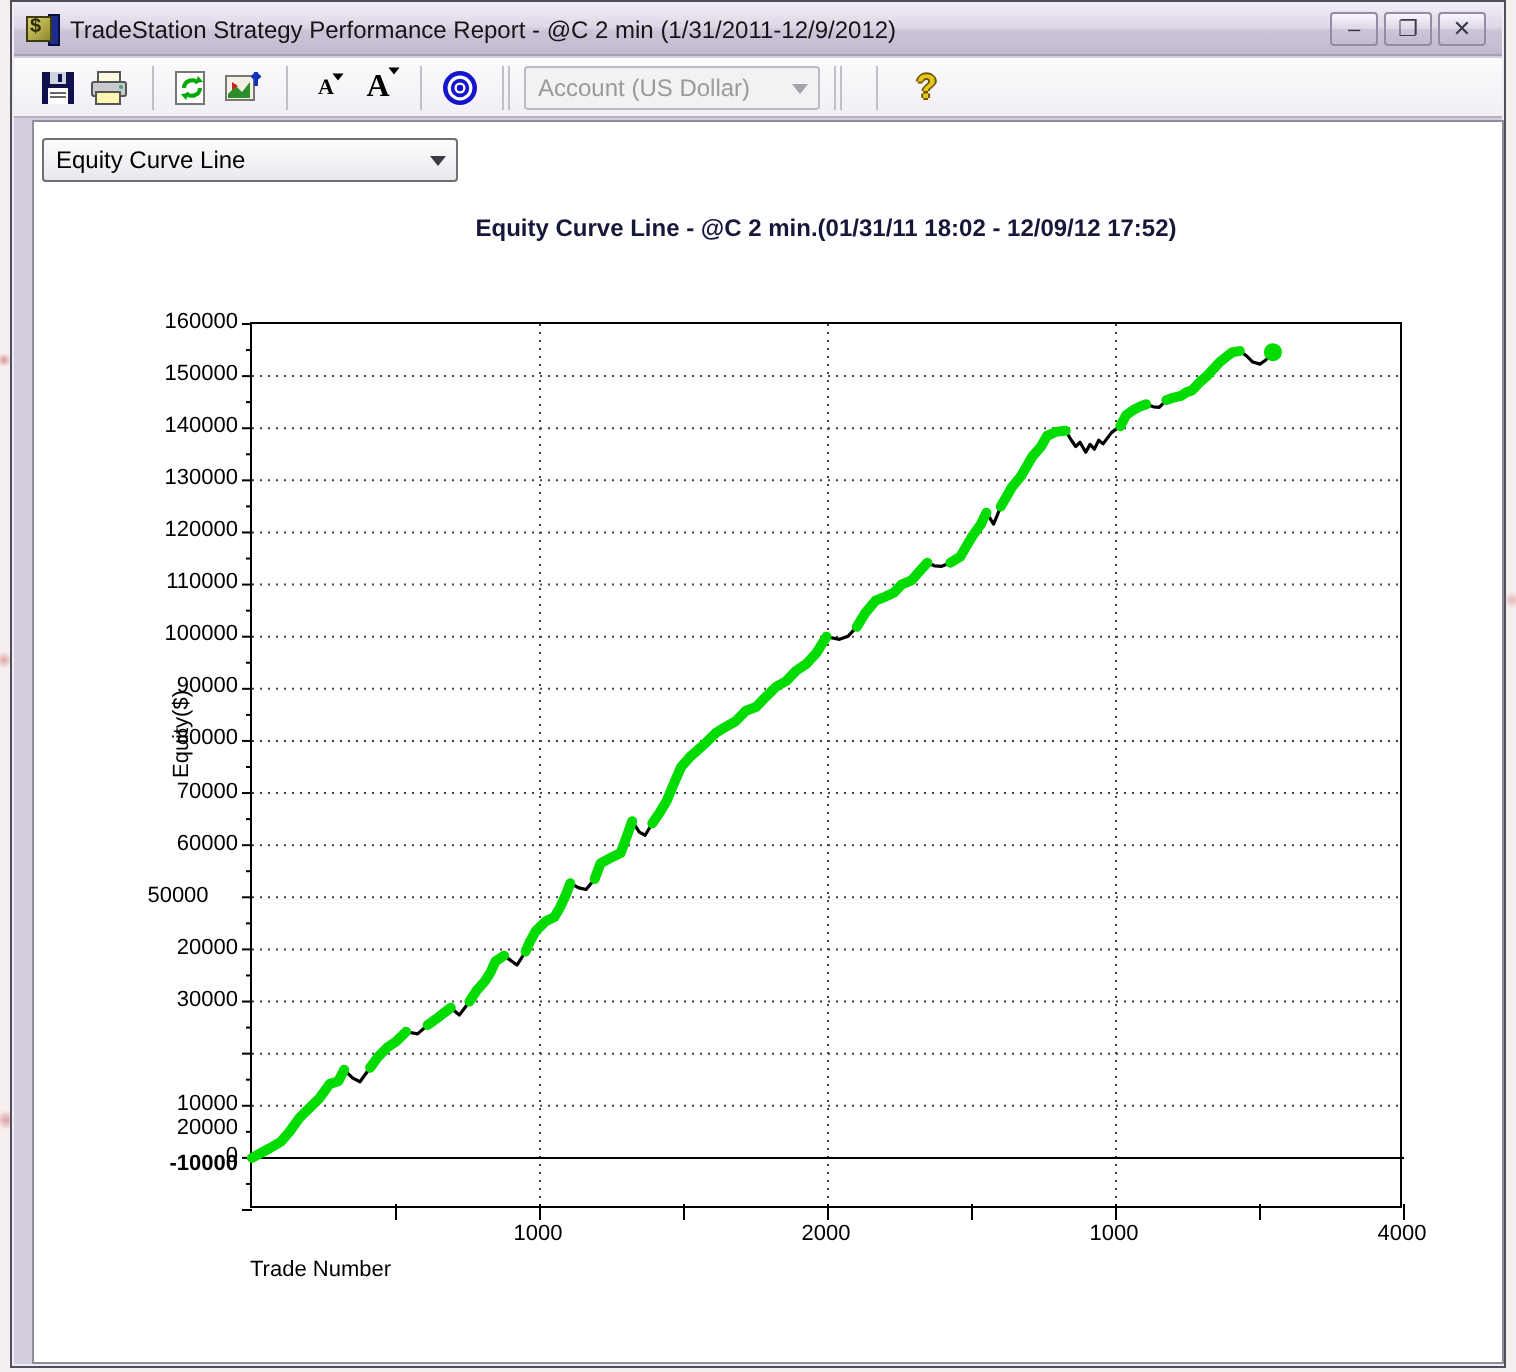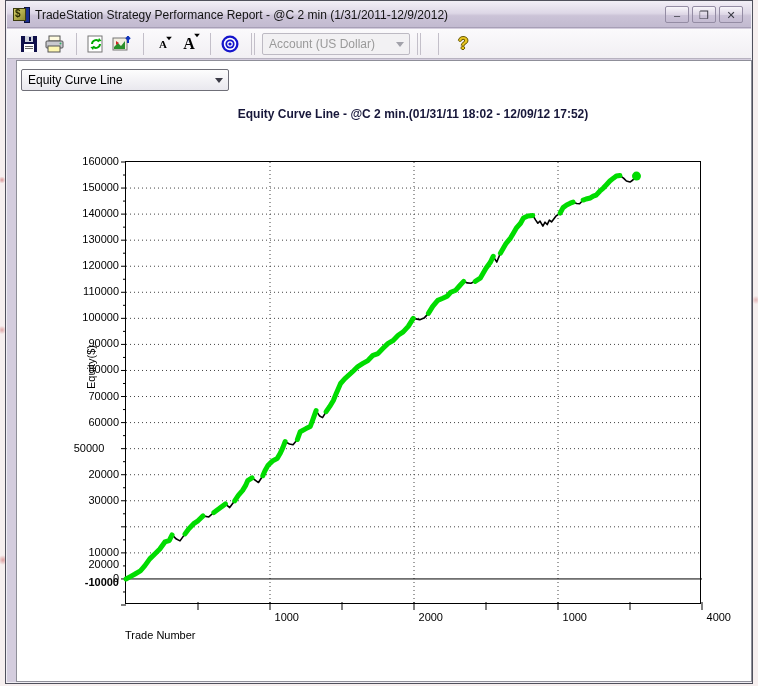--- a/index.html
+++ b/index.html
@@ -74,21 +74,21 @@
     position:absolute; left:10px; top:59px; width:736px; height:622px;
     background:#ffffff; border:1px solid #8f8f99;
   }
   .view-combo { position:absolute; left:4px; top:8px; width:208px; height:22px;
     background:linear-gradient(#fdfdfd,#e9e8ee); border:1px solid #6f6f78; border-radius:2px; }
   .chart-title { position:absolute; left:108px; top:46px; width:576px; text-align:center;
     font-size:12px; font-weight:bold; color:#17173a; }
   .plot { position:absolute; left:108px; top:100px; width:576px; height:443px; border:1px solid #000; }
   .plot svg { overflow:visible; display:block; }
   .ylab { position:absolute; width:60px; text-align:right; font-size:11px; color:#000; }
-  .xlab { position:absolute; width:60px; text-align:right; font-size:11px; color:#000; }
+  .xlab { position:absolute; width:60px; text-align:center; font-size:11px; color:#000; }
   .axis-y-title { position:absolute; left:44px; top:300px; transform:rotate(-90deg); transform-origin:center;
     font-size:11px; color:#000; width:60px; text-align:center; }
   .axis-x-title { position:absolute; left:108px; top:568px; width:576px; text-align:left; font-size:11px; color:#000; }
 </style>
 </head>
 <body>
 
 <div class="window">
 
   <div class="titlebar">

